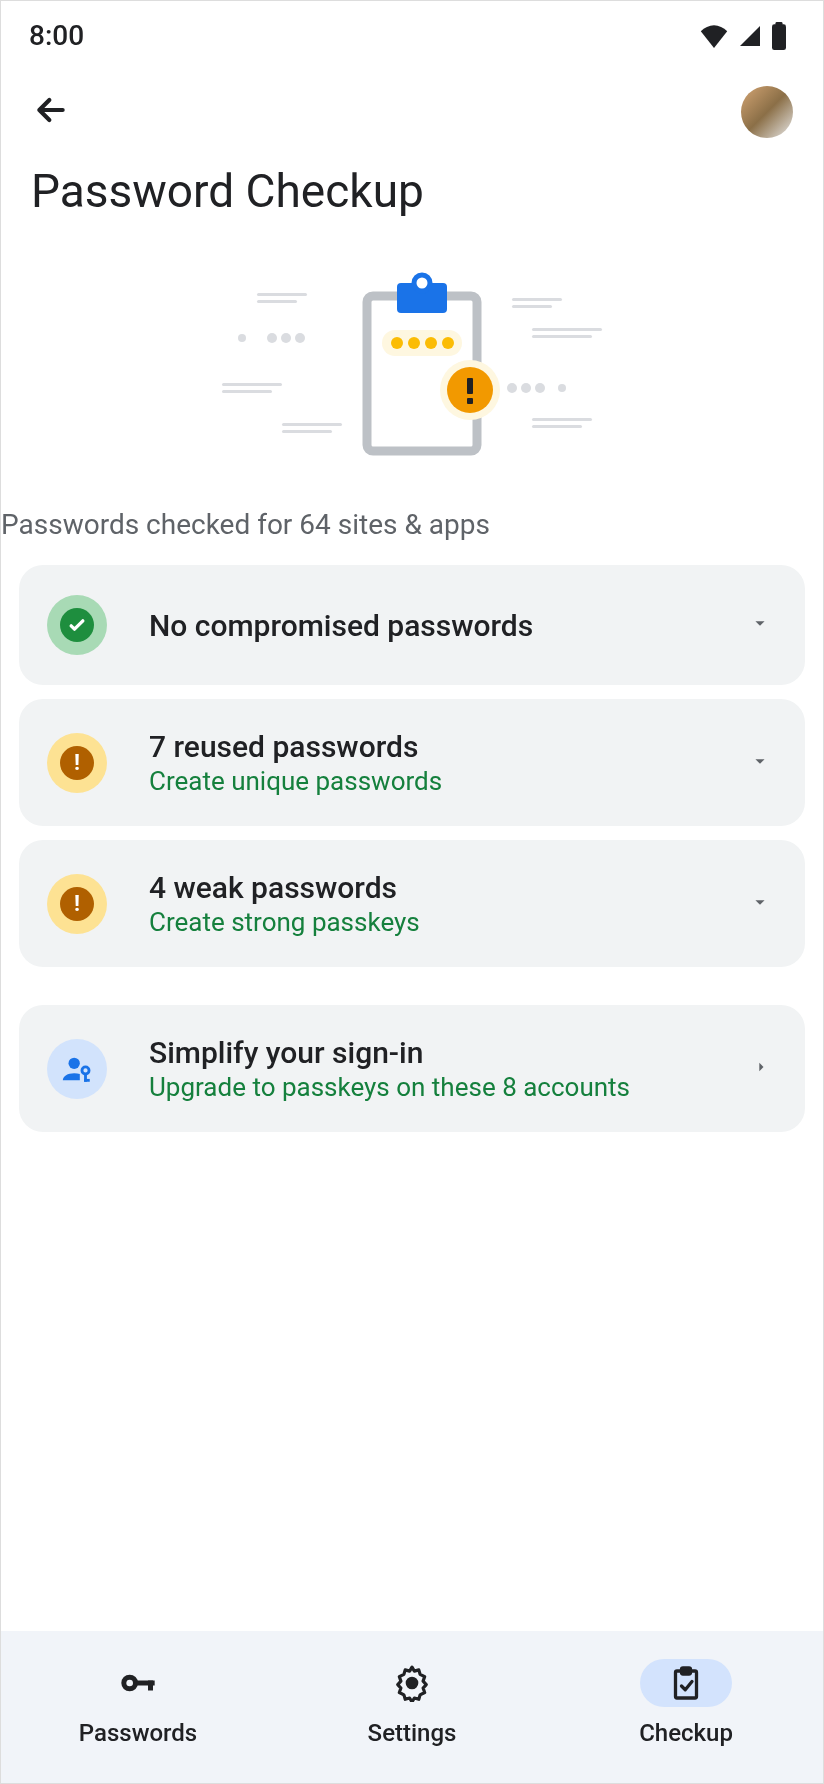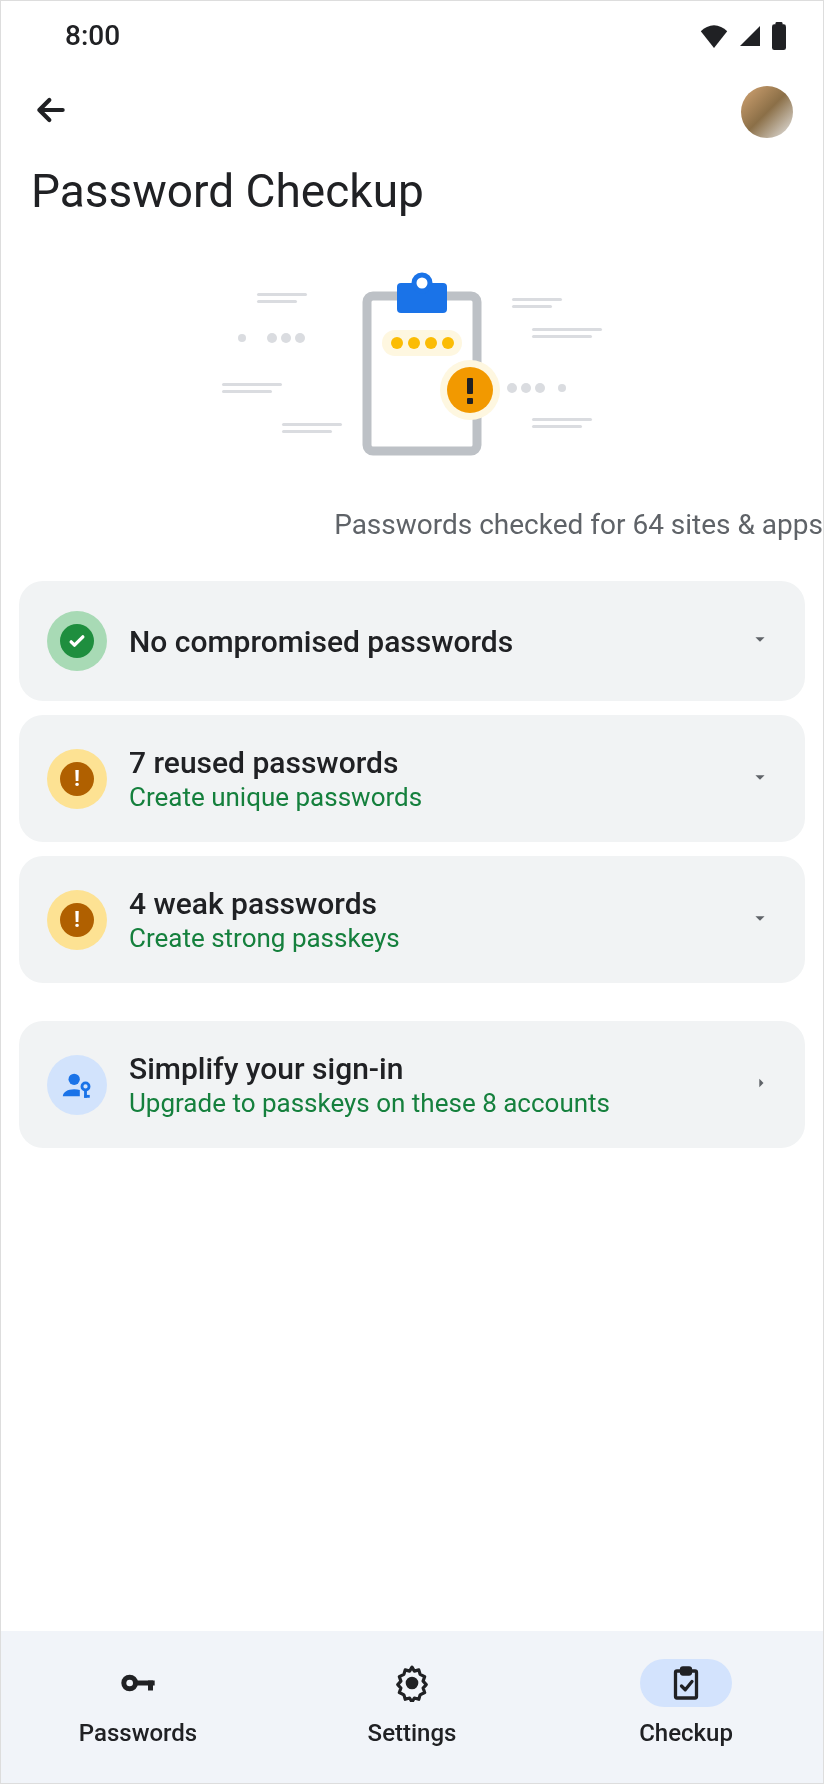--- a/index.html
+++ b/index.html
@@ -13,21 +13,20 @@
     overflow: hidden;
   }
   .status-bar {
     display: flex;
     justify-content: space-between;
     align-items: center;
     padding: 18px 36px 10px 28px;
     font-size: 28px;
     font-weight: 500;
     color: #202124;
-    margin-left: 36px;
   }
   .status-icons { display: flex; gap: 8px; align-items: center; }
   .header {
     display: flex;
     justify-content: space-between;
     align-items: center;
     padding: 24px 30px 8px 30px;
   }
   .back-btn { cursor: pointer; }
   .avatar {
@@ -41,33 +40,33 @@
     font-weight: 400;
     color: #202124;
     padding: 18px 30px 30px 30px;
   }
   .hero {
     display: flex;
     justify-content: center;
     padding: 20px 0 40px 0;
   }
   .subtext {
-    text-align: right;
+    text-align: left;
     font-size: 28px;
     color: #5f6368;
-    padding: 0 0 40px 0;
+    padding: 0 0 24px 0;
   }
   .cards { padding: 0 18px; }
   .card {
     background: #f1f3f4;
     border-radius: 24px;
     padding: 30px 28px;
     display: flex;
     align-items: center;
-    gap: 22px;
+    gap: 42px;
     margin-bottom: 14px;
     cursor: pointer;
   }
   .card.passkey-card { margin-top: 38px; }
   .icon-circle {
     width: 60px; height: 60px;
     border-radius: 50%;
     display: flex; align-items: center; justify-content: center;
     flex-shrink: 0;
   }

